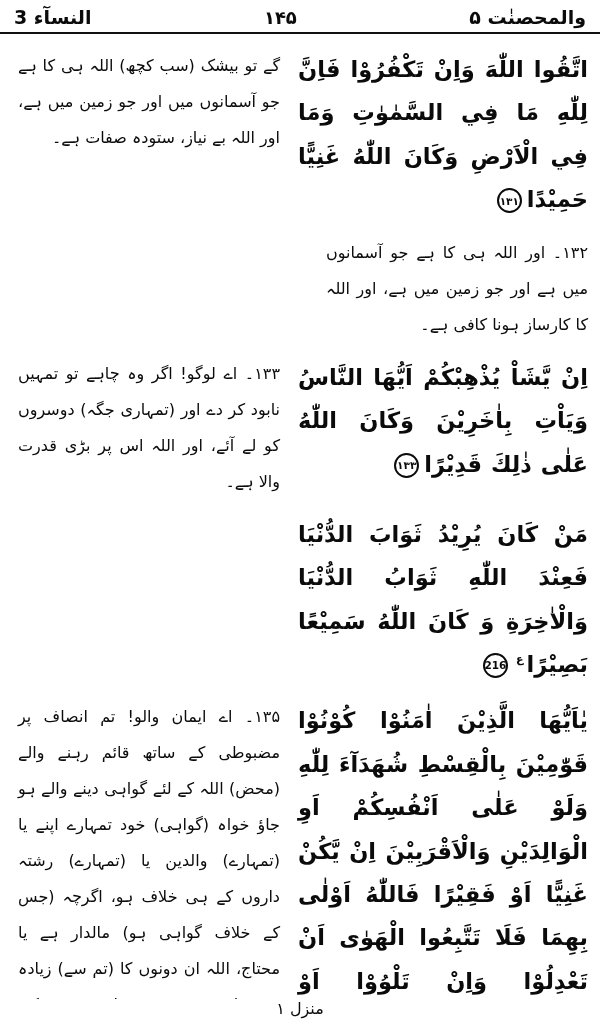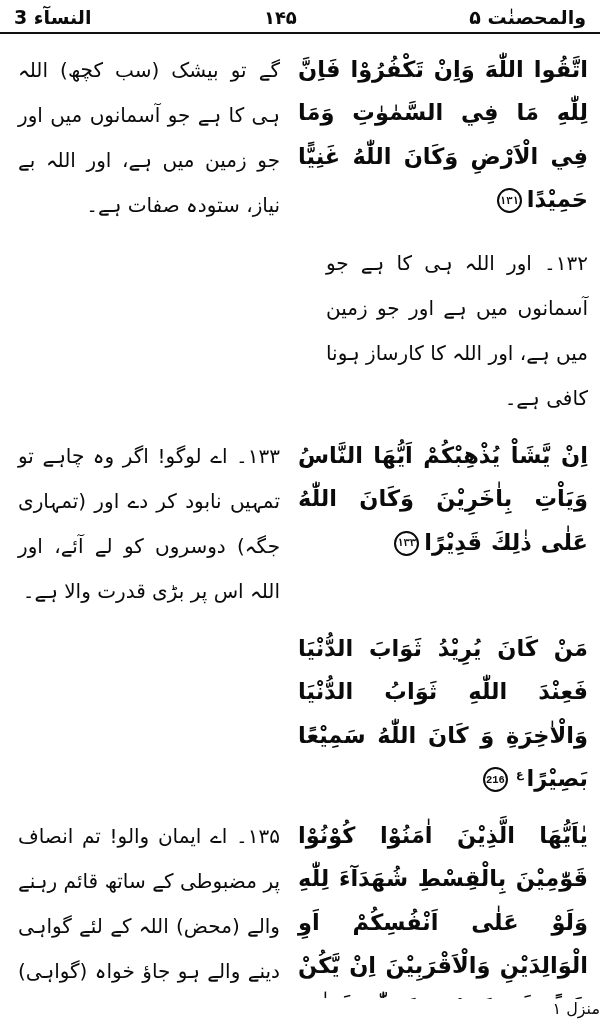--- a/index.html
+++ b/index.html
@@ -45,46 +45,46 @@
     text-align: justify;
     font-size: 22.5px;
     font-weight: bold;
     line-height: 1.93;
     word-spacing: 1px;
   }
   .urdu-cell {
     width: 262px; flex: 0 0 262px;
     direction: rtl;
     text-align: justify;
-    font-size: 20px;
+    font-size: 16px;
     line-height: 2.25;
   }
   
   .ayah-marker {
     display: inline-flex;
     align-items: center; justify-content: center;
     width: 25px; height: 25px;
     border: 2px solid #0b0b0b;
     border-radius: 50%;
     font-size: 10.5px; font-weight: bold;
     line-height: 1;
     vertical-align: middle;
     margin: 0 5px;
-    font-family: Liberation Mono, monospace;
   }
   .ayah-marker:empty { display: none; }
   .ruku-mark {
     font-size: 11px; font-weight: bold;
     vertical-align: super;
     margin: 0 3px;
   }
   .ruku-mark:empty { display: none; }
   
   .footer {
     margin-top: auto;
+    text-align: center;
     font-size: 16px;
     padding-bottom: 4px;
   }
 </style>
 </head>
 <body>
 
 <div class="page">
 
   <header class="header">

